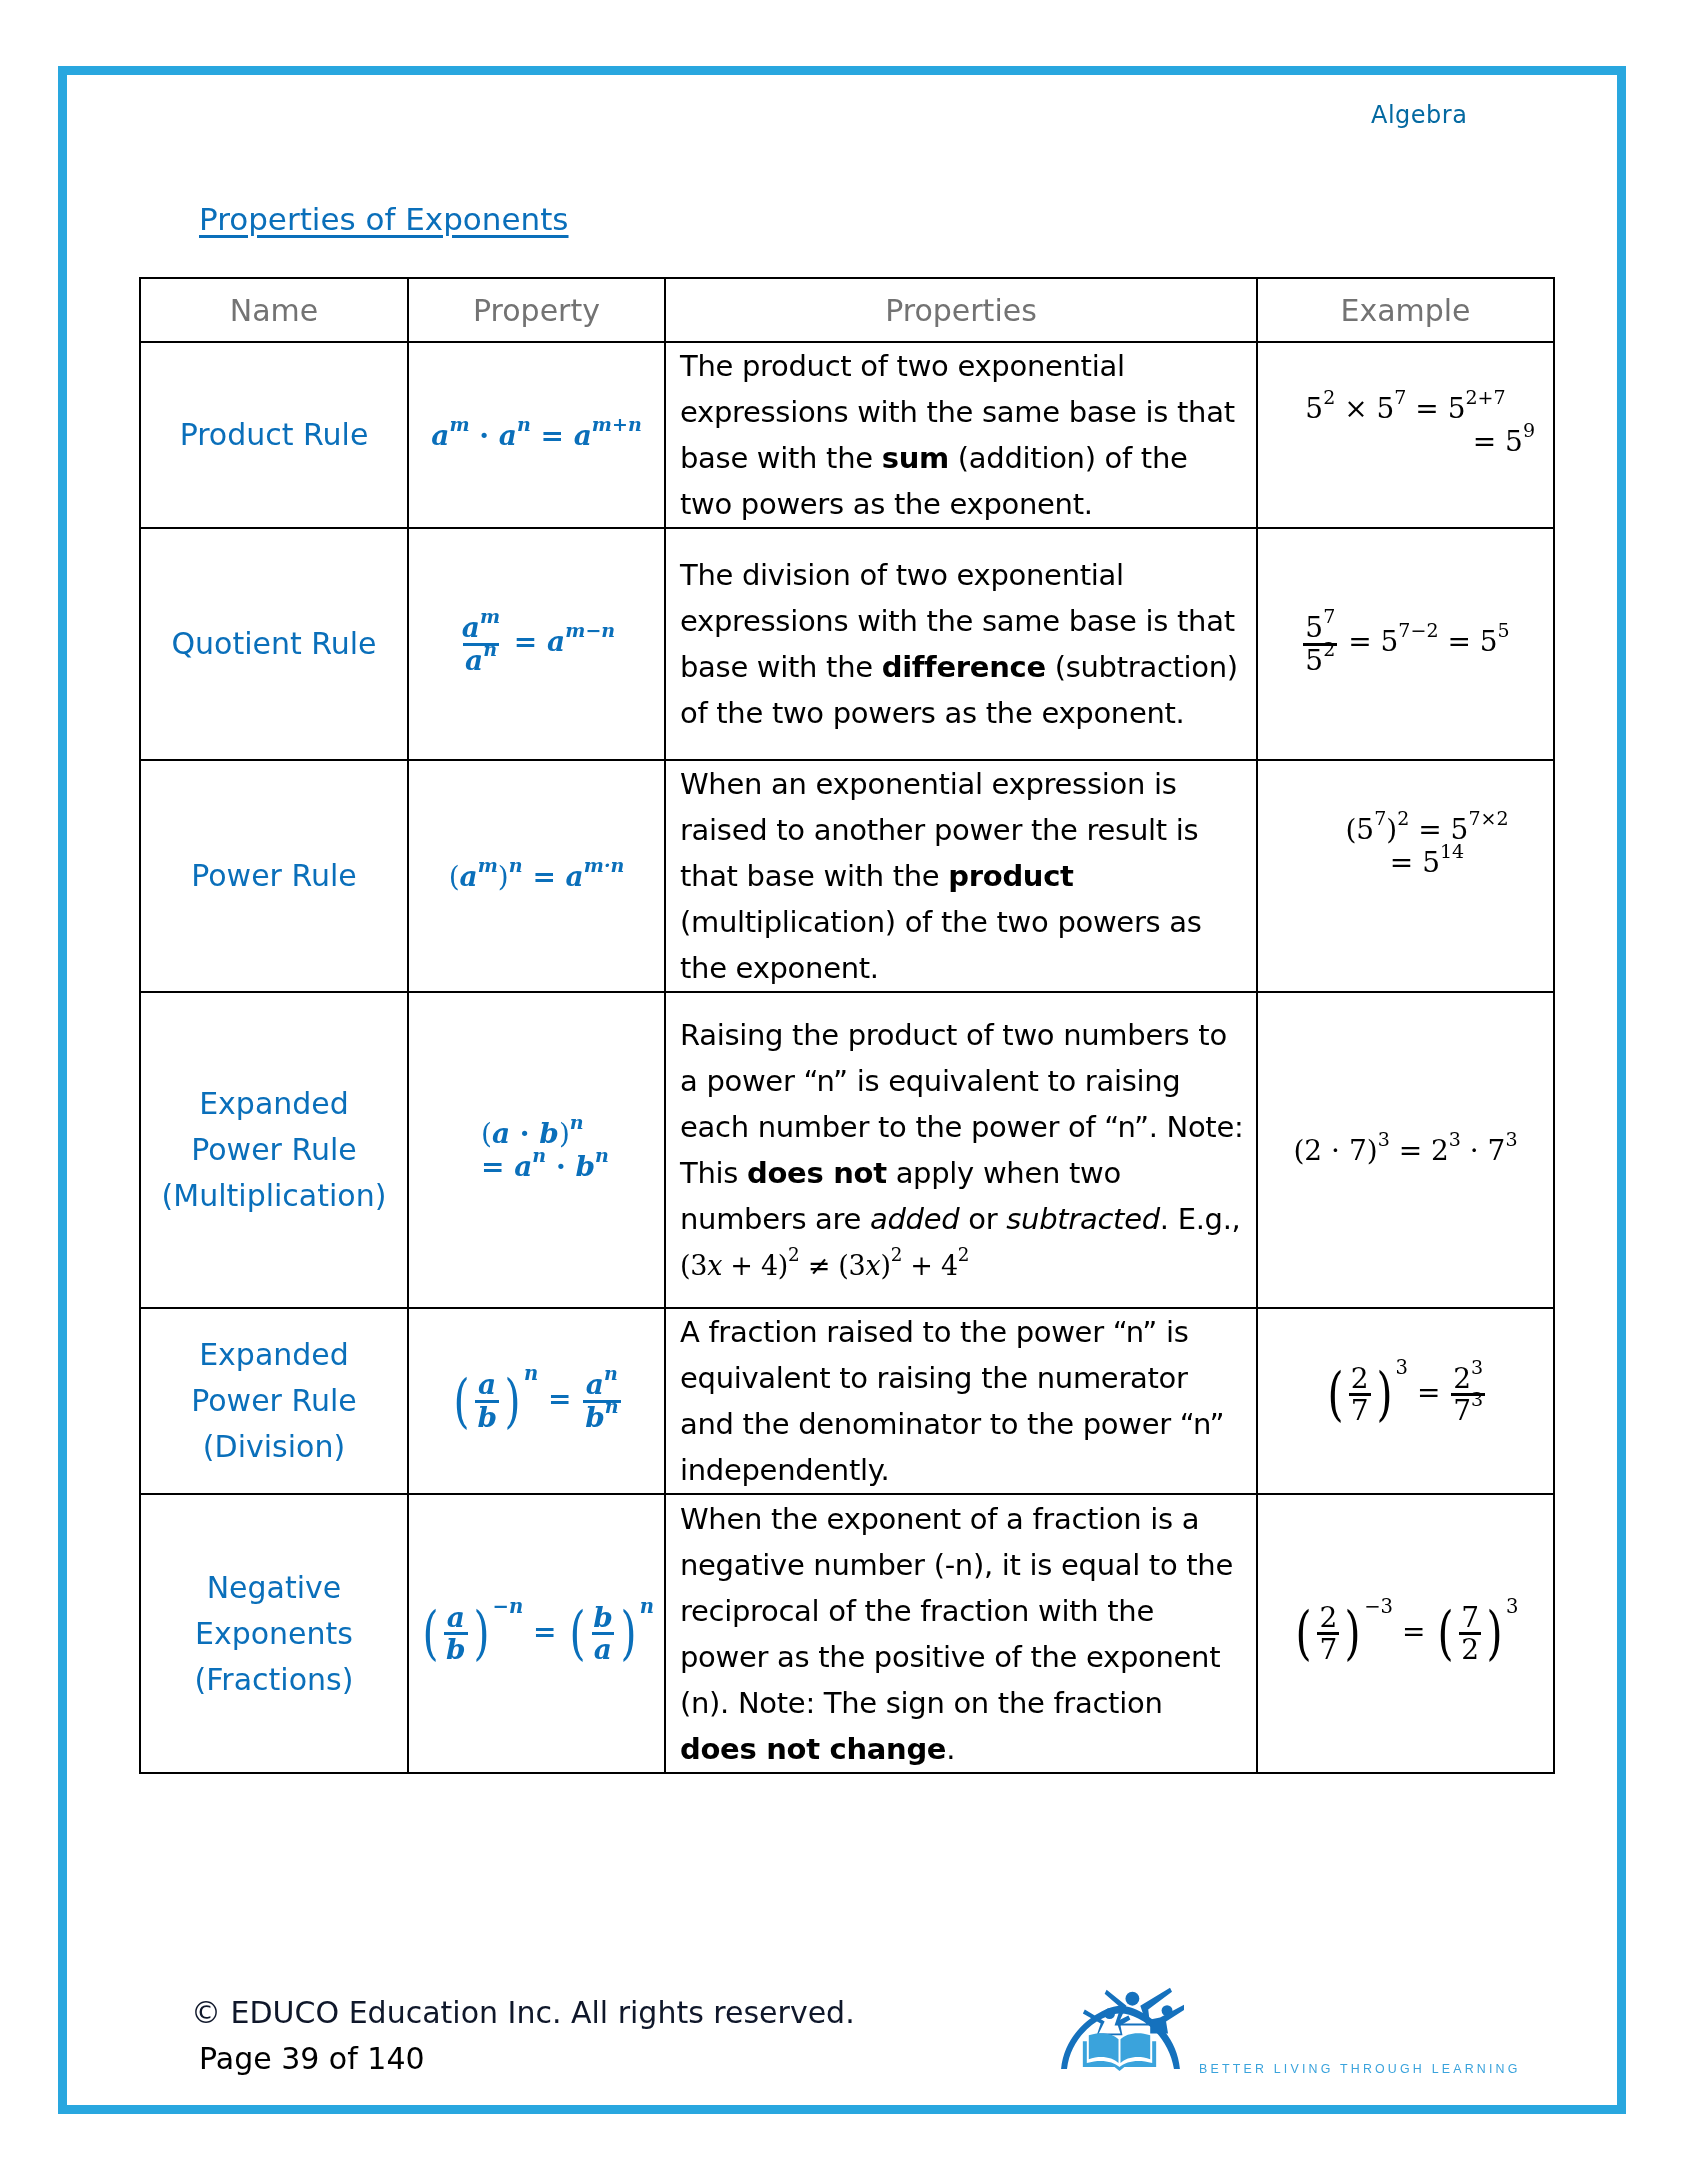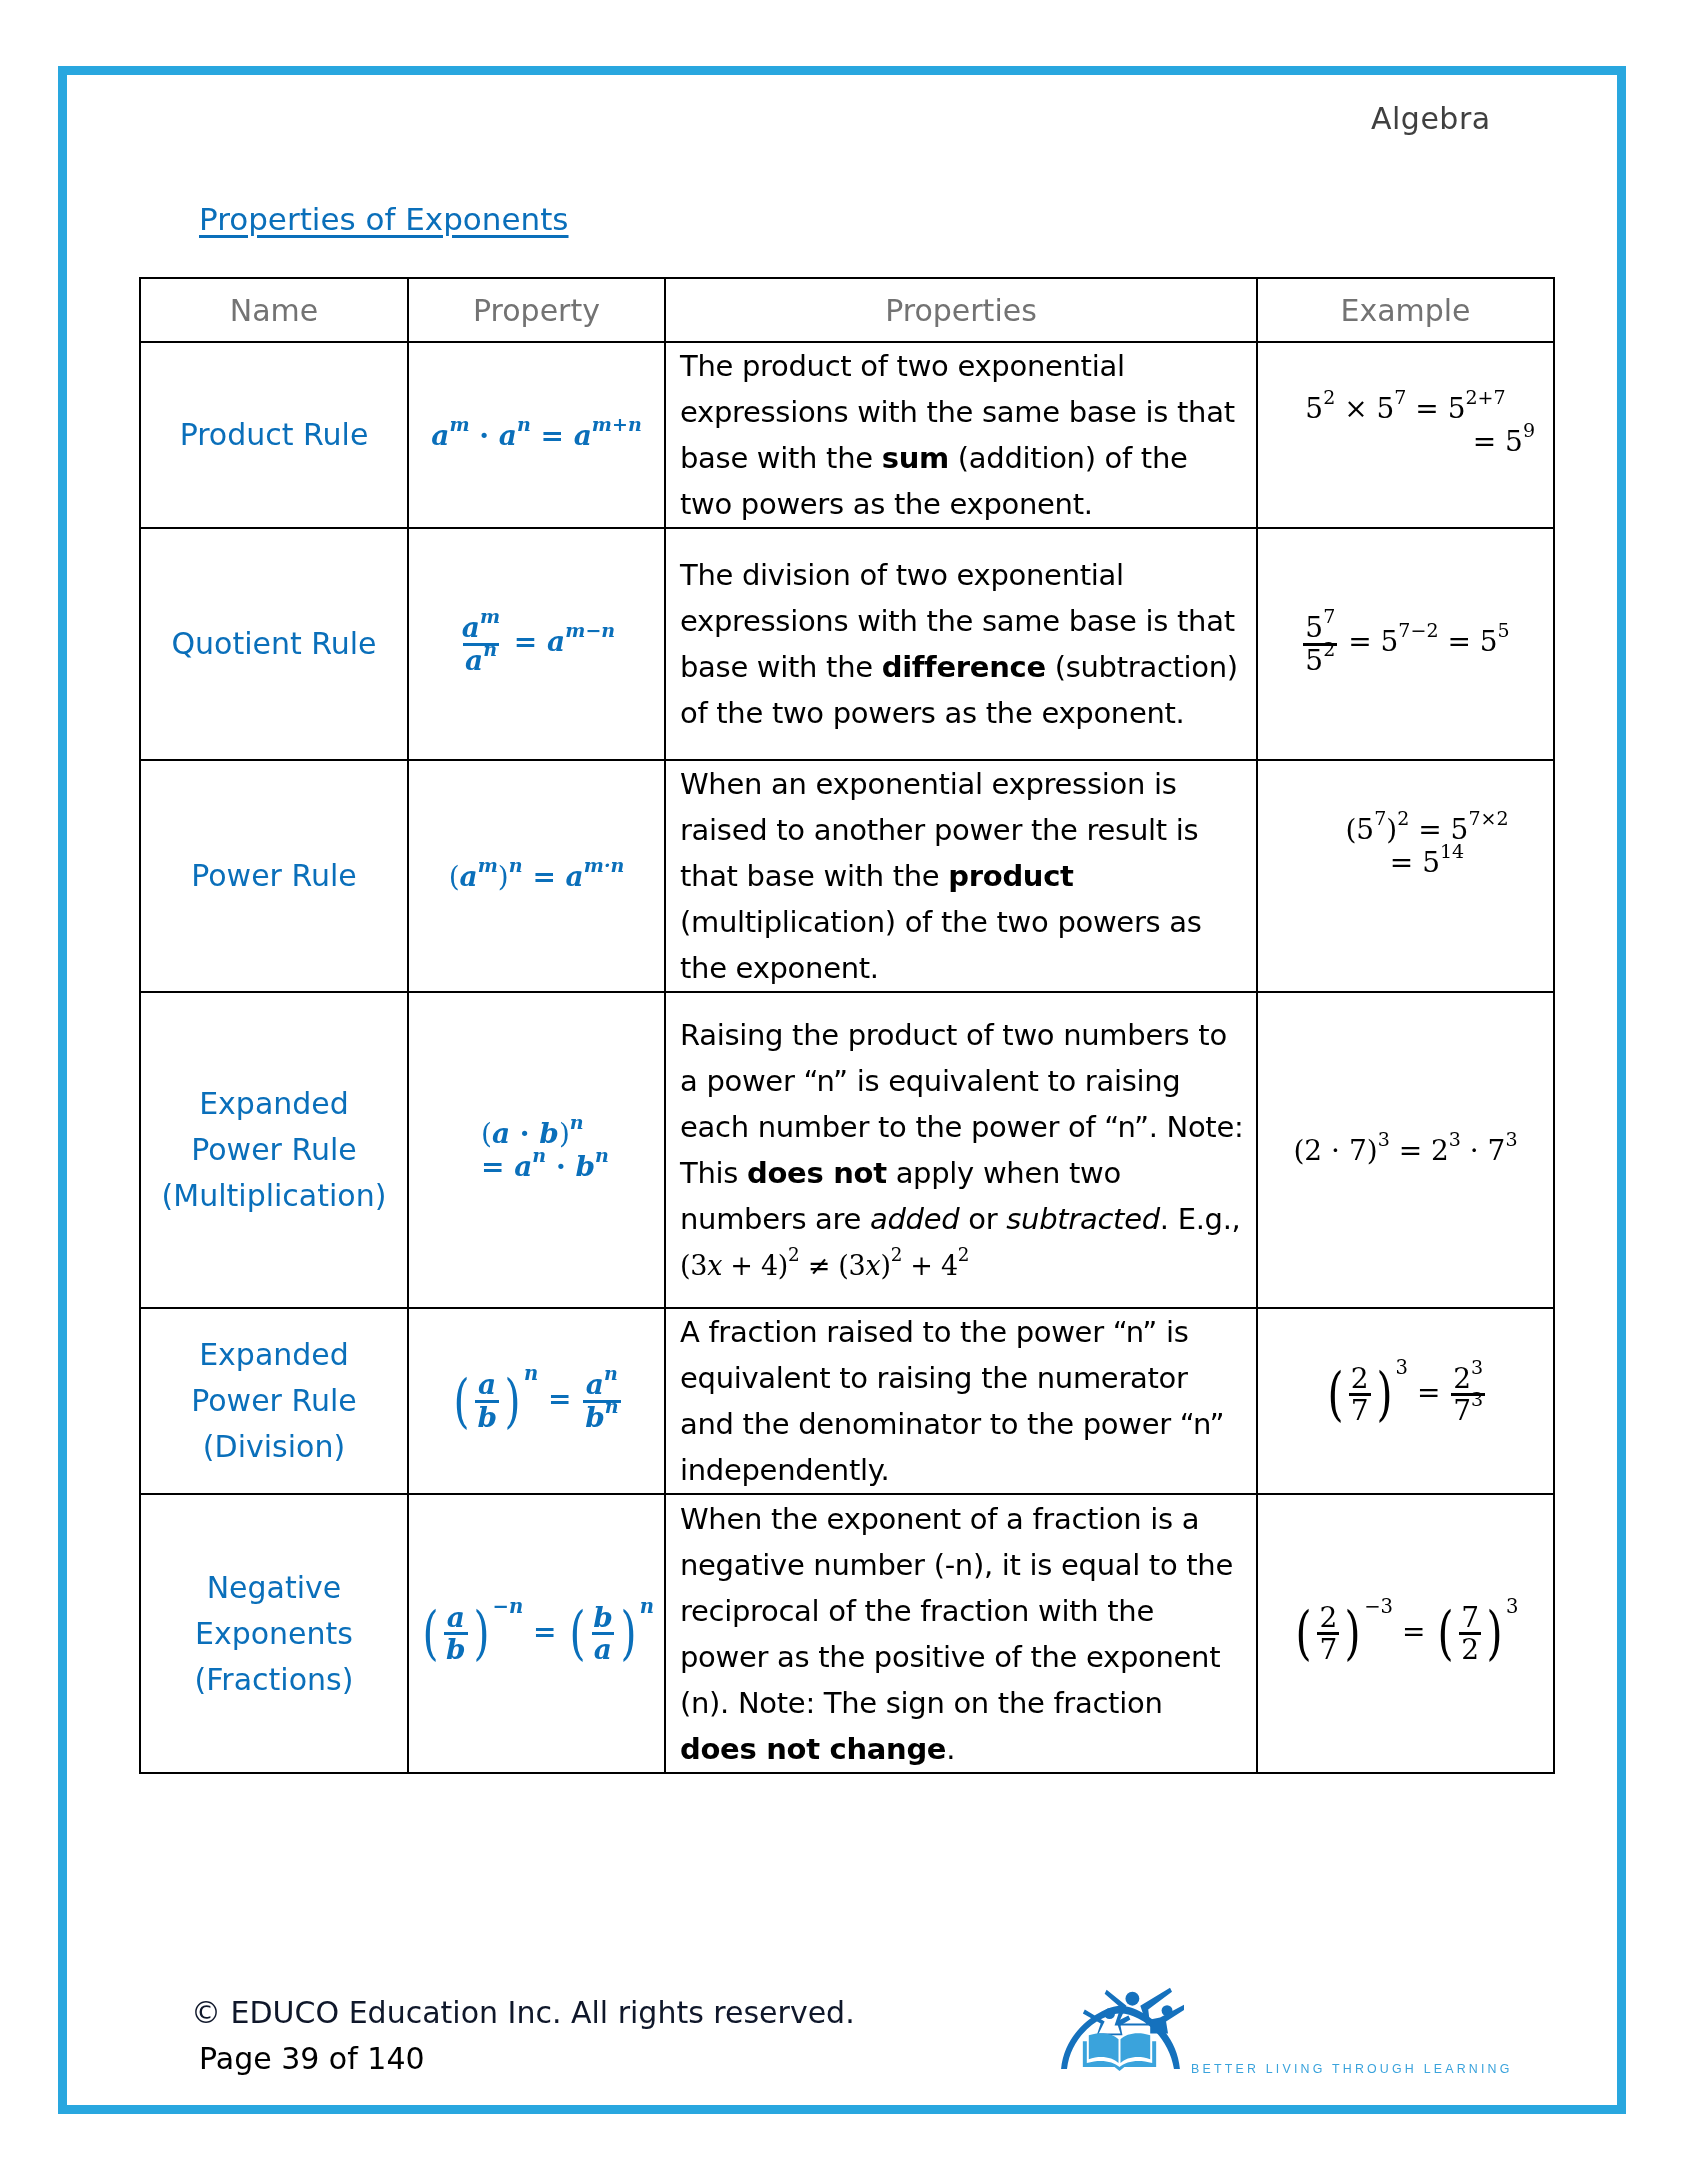--- a/index.html
+++ b/index.html
@@ -6,21 +6,21 @@
   html, body { width: 1692px; height: 2178px; background: #ffffff; }
   body { position: relative; font-family: "DejaVu Sans", sans-serif; color: #000; overflow: hidden; }
 
   .page-border {
     position: absolute; left: 58px; top: 66px; width: 1568px; height: 2048px;
     border: 9px solid #29a7df;
   }
 
   .header-subject {
     position: absolute; left: 1371px; top: 101px;
-    font-family: "DejaVu Sans", sans-serif; font-size: 30px; color: #404040;
+    font-family: "DejaVu Sans", sans-serif; font-size: 24px; color: #0369a1;
     letter-spacing: 0.5px;
   }
 
   .doc-title {
     position: absolute; left: 199px; top: 201px;
     font-family: "DejaVu Sans", sans-serif; font-size: 31px; color: #0a6fba;
     text-decoration: underline; text-decoration-thickness: 3px; text-underline-offset: 5px;
   }
 
   table.props {
@@ -88,21 +88,21 @@
   }
 
   .logo { position: absolute; left: 1055px; top: 1968px; width: 438px; height: 109px; }
   .logo-mark { position: absolute; left: 0; top: 0; width: 129px; height: 105px; }
   .logo-word {
     position: absolute; left: 141px; top: 10px;
     font-family: "Liberation Sans", sans-serif; font-size: 78px; font-weight: bold;
     color: #1571bd; letter-spacing: 1px; line-height: 1;
   }
   .logo-tag {
-    position: absolute; left: 136px; top: 94px;
+    position: absolute; left: 144px; top: 94px;
     font-family: "Liberation Sans", sans-serif; font-size: 12.4px; color: #3aa3dc;
     letter-spacing: 3.2px; white-space: nowrap;
   }
 </style>
 </head>
 <body>
 
 <div class="page-border"></div>
 
 <div class="header-subject">Algebra</div>

